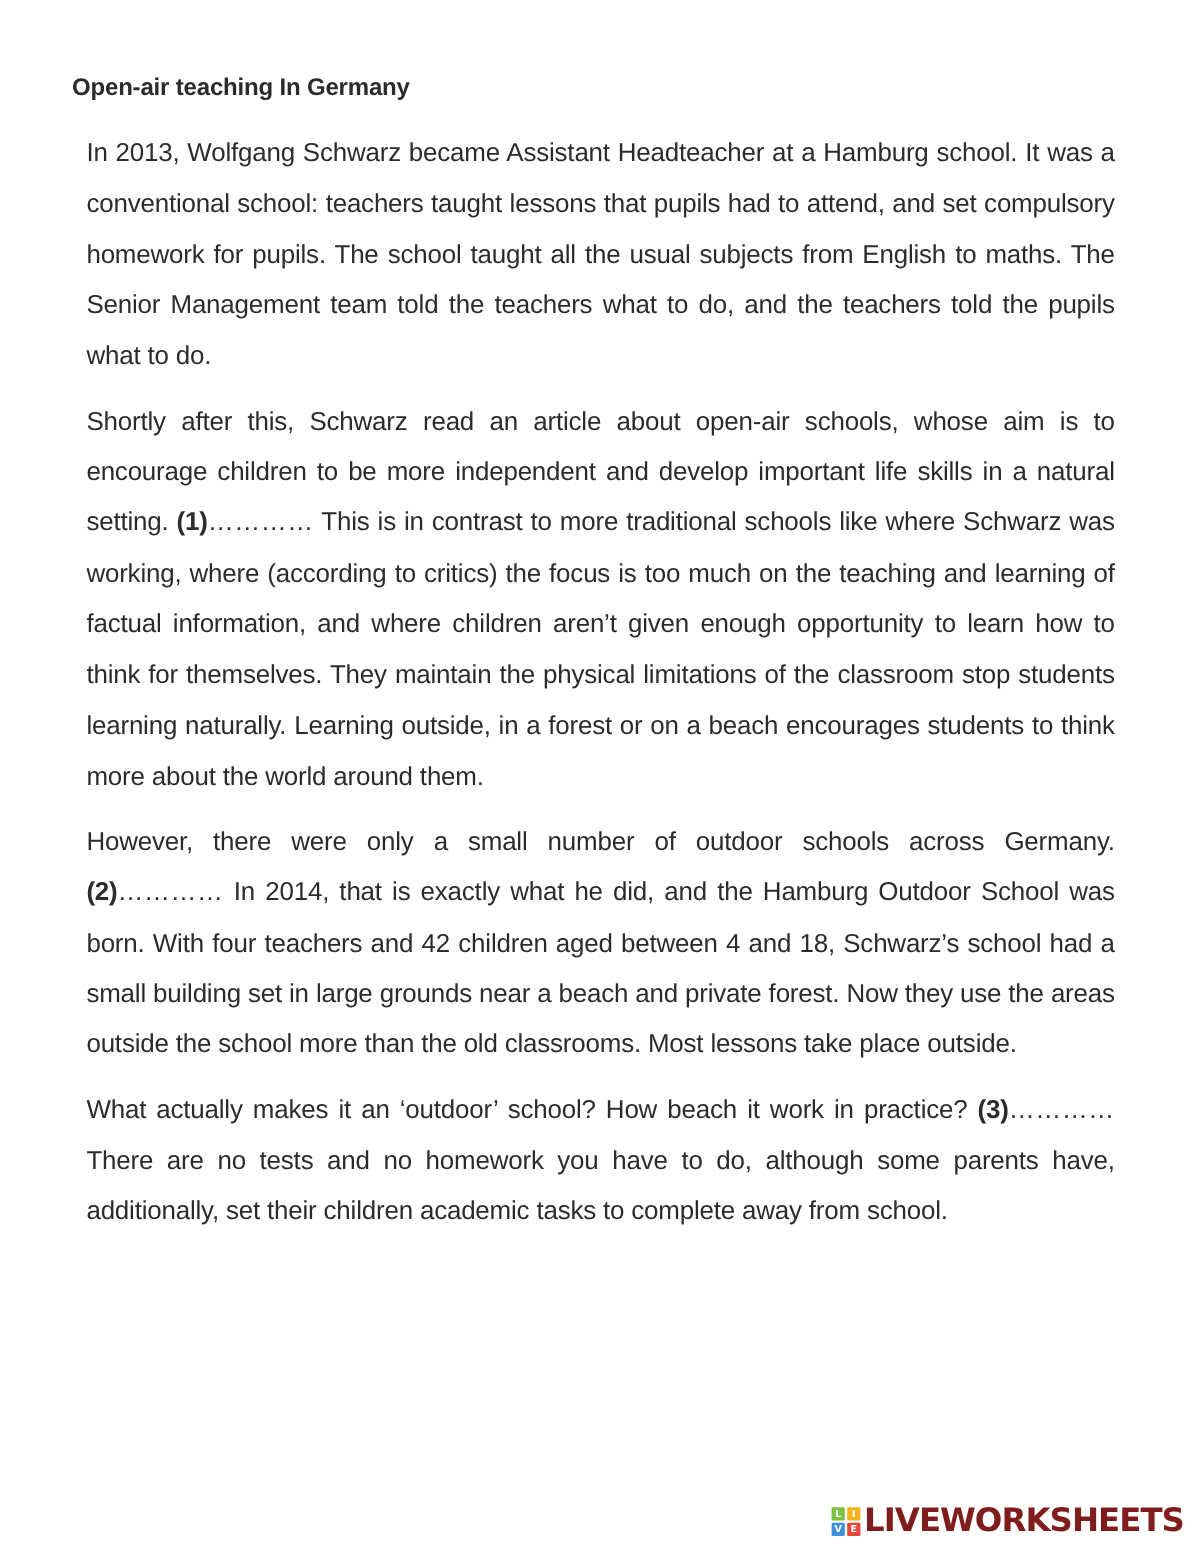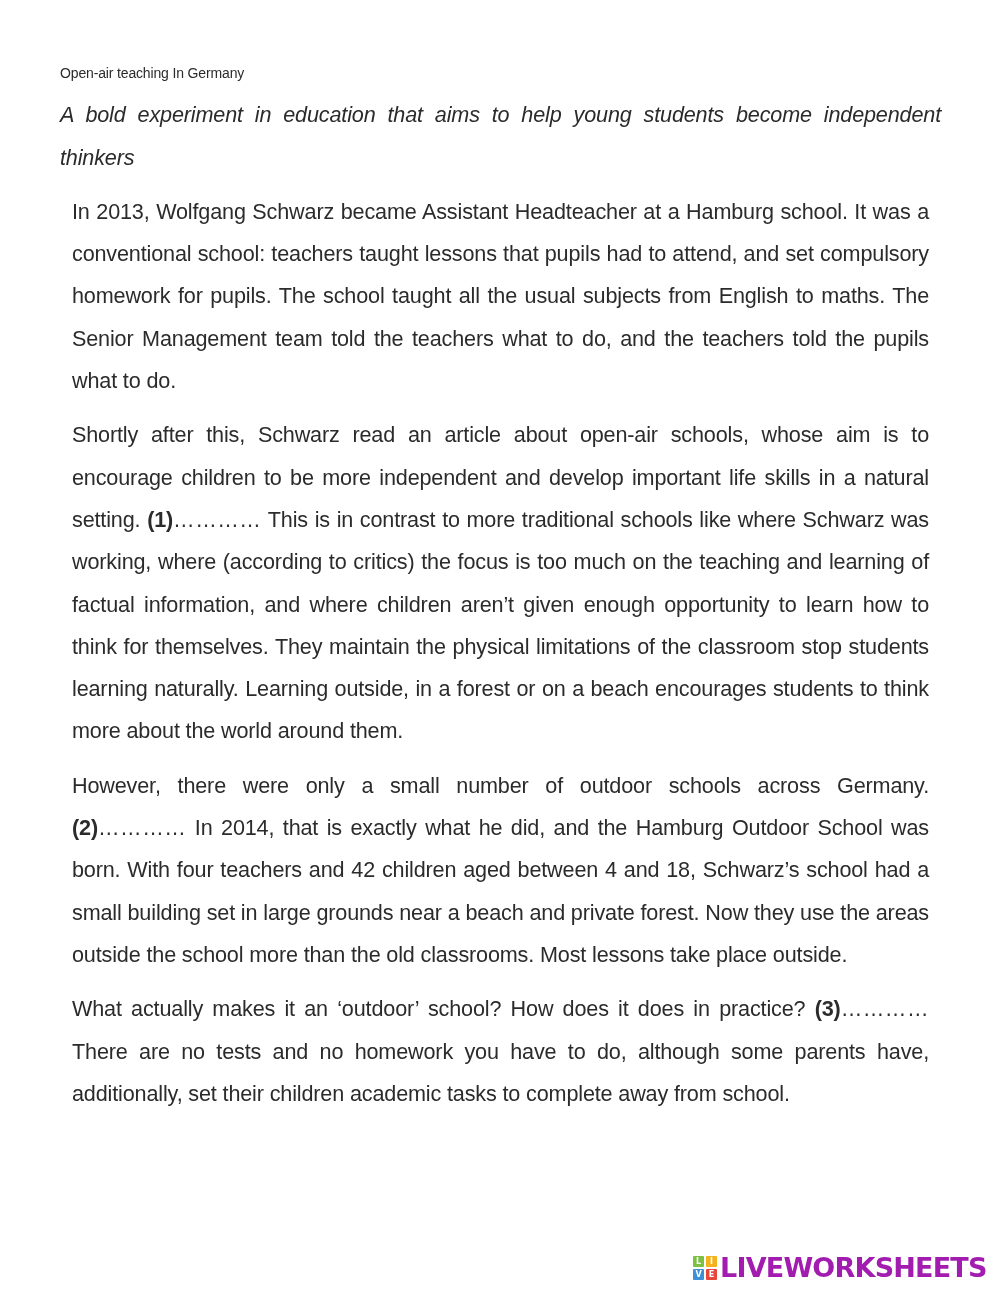--- a/index.html
+++ b/index.html
@@ -18,23 +18,23 @@
   .page {
     position: absolute;
     left: 60px;
     top: 52px;
     width: 881px;
     font-size: 21.6px;
     line-height: 42.3px;
     letter-spacing: -0.15px;
   }
   .title {
-    font-weight: normal;
+    font-weight: bold;
     margin: 0;
-    font-size: 14px;
+    font-size: 20px;
     line-height: 42.3px;
   }
   .subtitle {
     font-style: italic;
     margin: 0;
     text-align: justify;
     text-align-last: left;
   }
   .para {
     margin: 12px;
@@ -79,30 +79,29 @@
     font-size: 27px;
     letter-spacing: -0.8px;
     line-height: 26px;
   }
 </style>
 </head>
 <body>
 
 <div class="page">
   <p class="title">Open-air teaching In Germany</p>
-  <p class="subtitle">A bold experiment in education that aims to help young students become independent thinkers</p>
   <div id="paragraphs">
       <p class="para"><span>In 2013, Wolfgang Schwarz became Assistant Headteacher at a Hamburg school. It was a conventional school: teachers taught lessons that pupils had to attend, and set compulsory homework for pupils. The school taught all the usual subjects from English to maths. The Senior Management team told the teachers what to do, and the teachers told the pupils what to do.</span></p>
       <p class="para"><span>Shortly after this, Schwarz read an article about open-air schools, whose aim is to encourage children to be more independent and develop important life skills in a natural setting. </span><span><span class="gap-num">(1)</span><span class="gap-dots">…………</span></span><span> This is in contrast to more traditional schools like where Schwarz was working, where (according to critics) the focus is too much on the teaching and learning of factual information, and where children aren’t given enough opportunity to learn how to think for themselves. They maintain the physical limitations of the classroom stop students learning naturally. Learning outside, in a forest or on a beach encourages students to think more about the world around them.</span></p>
       <p class="para"><span>However, there were only a small number of outdoor schools across Germany. </span><span><span class="gap-num">(2)</span><span class="gap-dots">…………</span></span><span> In 2014, that is exactly what he did, and the Hamburg Outdoor School was born. With four teachers and 42 children aged between 4 and 18, Schwarz’s school had a small building set in large grounds near a beach and private forest. Now they use the areas outside the school more than the old classrooms. Most lessons take place outside.</span></p>
-      <p class="para"><span>What actually makes it an ‘outdoor’ school? How does it does in practice? </span><span><span class="gap-num">(3)</span><span class="gap-dots">…………</span></span><span> There are no tests and no homework you have to do, although some parents have, additionally, set their children academic tasks to complete away from school.</span></p>
+      <p class="para"><span>What actually makes it an ‘outdoor’ school? How beach it work in practice? </span><span><span class="gap-num">(3)</span><span class="gap-dots">…………</span></span><span> There are no tests and no homework you have to do, although some parents have, additionally, set their children academic tasks to complete away from school.</span></p>
     </div>
 </div>
 
 <div class="logo">
   <div class="logo-tiles">
     <span class="tile" style="background: rgb(124, 193, 66);">L</span>
     <span class="tile" style="background: rgb(245, 178, 28);">I</span>
     <span class="tile" style="background: rgb(61, 143, 214);">V</span>
     <span class="tile" style="background: rgb(232, 69, 60);">E</span>
   </div>
-  <span class="logo-text" style="color: #a21caf;">LIVEWORKSHEETS</span>
+  <span class="logo-text" style="color: #7f1d1d;">LIVEWORKSHEETS</span>
 </div>
 
 </body></html>

